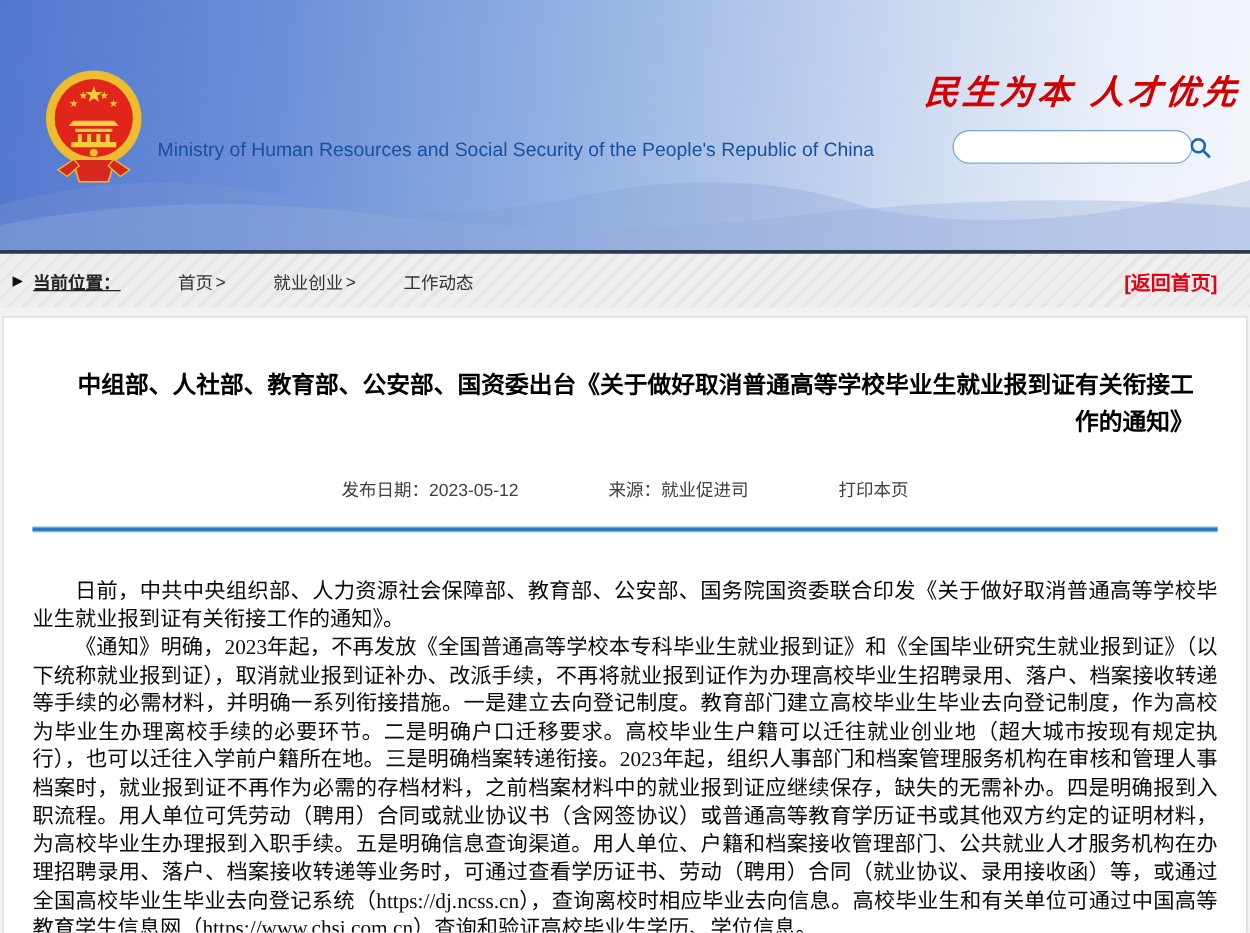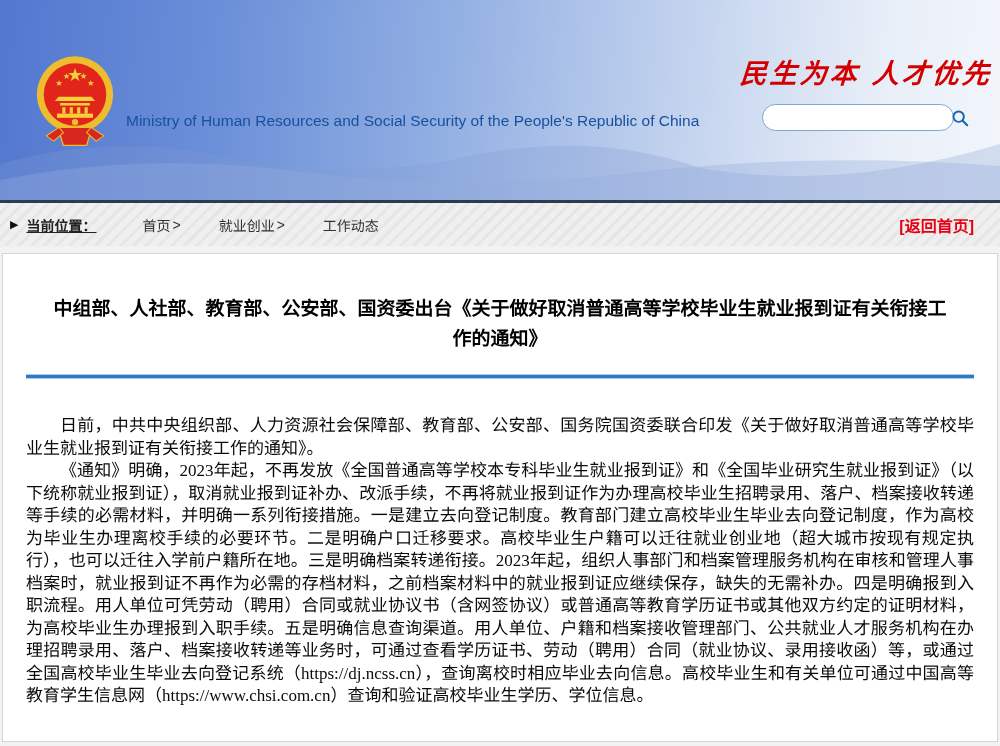--- a/index.html
+++ b/index.html
@@ -33,21 +33,21 @@
   .crumbbar .arrow { color:#111; font-size:11px; margin:0 8px 0 10px; }
   .crumbbar .crumb-label { font-weight:bold; color:#222; margin-right:10px;text-decoration:underline; }
   .crumbbar a.crumb-link { color:#333; text-decoration:none; cursor:pointer;margin-left:36px; }
   .crumbbar .sep { margin:0 2px; color:#333; }
   .crumbbar .spacer { flex:1; }
   .back-home { color:#e60012; text-decoration:none; margin-right:26px; font-size:16px; cursor:pointer;font-weight:bold; }
 
   
   .content { position:relative; margin:7px 2px 0 2px; background:#fff;
     border:1px solid #d5d5d5; min-height:489px; padding:40px 23px 26px 23px; }
-  .article-title { max-width:910px; margin:0 auto; text-align:center; font-size:19px;
+  .article-title { max-width:910px; margin:0 auto; text-align:right; font-size:19px;
     font-weight:bold; color:#000; line-height:30px; }
   .meta-row { margin-top:27px; display:flex; justify-content:center; gap:72px;
     font-size:14px; color:#404040; }
   .meta-item { white-space:nowrap; }
   .print-link { color:#404040; cursor:pointer; }
   .divider { margin-top:21px; height:3px; background:#2b7cc2;
     box-shadow:0 -1px 0 #a9cce8, 0 1px 0 #a9cce8; }
   .article-body { margin-top:37px; font-family:"Liberation Serif","DejaVu Serif",serif;
     font-size:17px; line-height:22.5px; color:#0a0a0a; text-align:justify; }
   .article-body p { text-indent:2em; }
@@ -104,20 +104,25 @@
   <a class="crumb-link">就业创业</a>
   <span class="sep">&gt;</span>
   <a class="crumb-link">工作动态</a>
   <span class="spacer"></span>
   <a class="back-home">[返回首页]</a>
 </div>
 
 <div class="content">
   <h1 class="article-title">中组部、人社部、教育部、公安部、国资委出台《关于做好取消普通高等学校毕业生就业报到证有关衔接工作的通知》</h1>
 
+  <div class="meta-row">
+    <span class="meta-item"><span>发布日期：</span><span>2023-05-12</span></span>
+    <span class="meta-item"><span>来源：</span><span>就业促进司</span></span>
+    <span class="meta-item print-link">打印本页</span>
+  </div>
 
   <div class="divider"></div>
 
   <div class="article-body">
     <p>日前，中共中央组织部、人力资源社会保障部、教育部、公安部、国务院国资委联合印发《关于做好取消普通高等学校毕业生就业报到证有关衔接工作的通知》。</p>
     <p>《通知》明确，2023年起，不再发放《全国普通高等学校本专科毕业生就业报到证》和《全国毕业研究生就业报到证》（以下统称就业报到证），取消就业报到证补办、改派手续，不再将就业报到证作为办理高校毕业生招聘录用、落户、档案接收转递等手续的必需材料，并明确一系列衔接措施。一是建立去向登记制度。教育部门建立高校毕业生毕业去向登记制度，作为高校为毕业生办理离校手续的必要环节。二是明确户口迁移要求。高校毕业生户籍可以迁往就业创业地（超大城市按现有规定执行），也可以迁往入学前户籍所在地。三是明确档案转递衔接。2023年起，组织人事部门和档案管理服务机构在审核和管理人事档案时，就业报到证不再作为必需的存档材料，之前档案材料中的就业报到证应继续保存，缺失的无需补办。四是明确报到入职流程。用人单位可凭劳动（聘用）合同或就业协议书（含网签协议）或普通高等教育学历证书或其他双方约定的证明材料，为高校毕业生办理报到入职手续。五是明确信息查询渠道。用人单位、户籍和档案接收管理部门、公共就业人才服务机构在办理招聘录用、落户、档案接收转递等业务时，可通过查看学历证书、劳动（聘用）合同（就业协议、录用接收函）等，或通过全国高校毕业生毕业去向登记系统（https://dj.ncss.cn），查询离校时相应毕业去向信息。高校毕业生和有关单位可通过中国高等教育学生信息网（https://www.chsi.com.cn）查询和验证高校毕业生学历、学位信息。</p>
 
   </div>
 </div>
 

